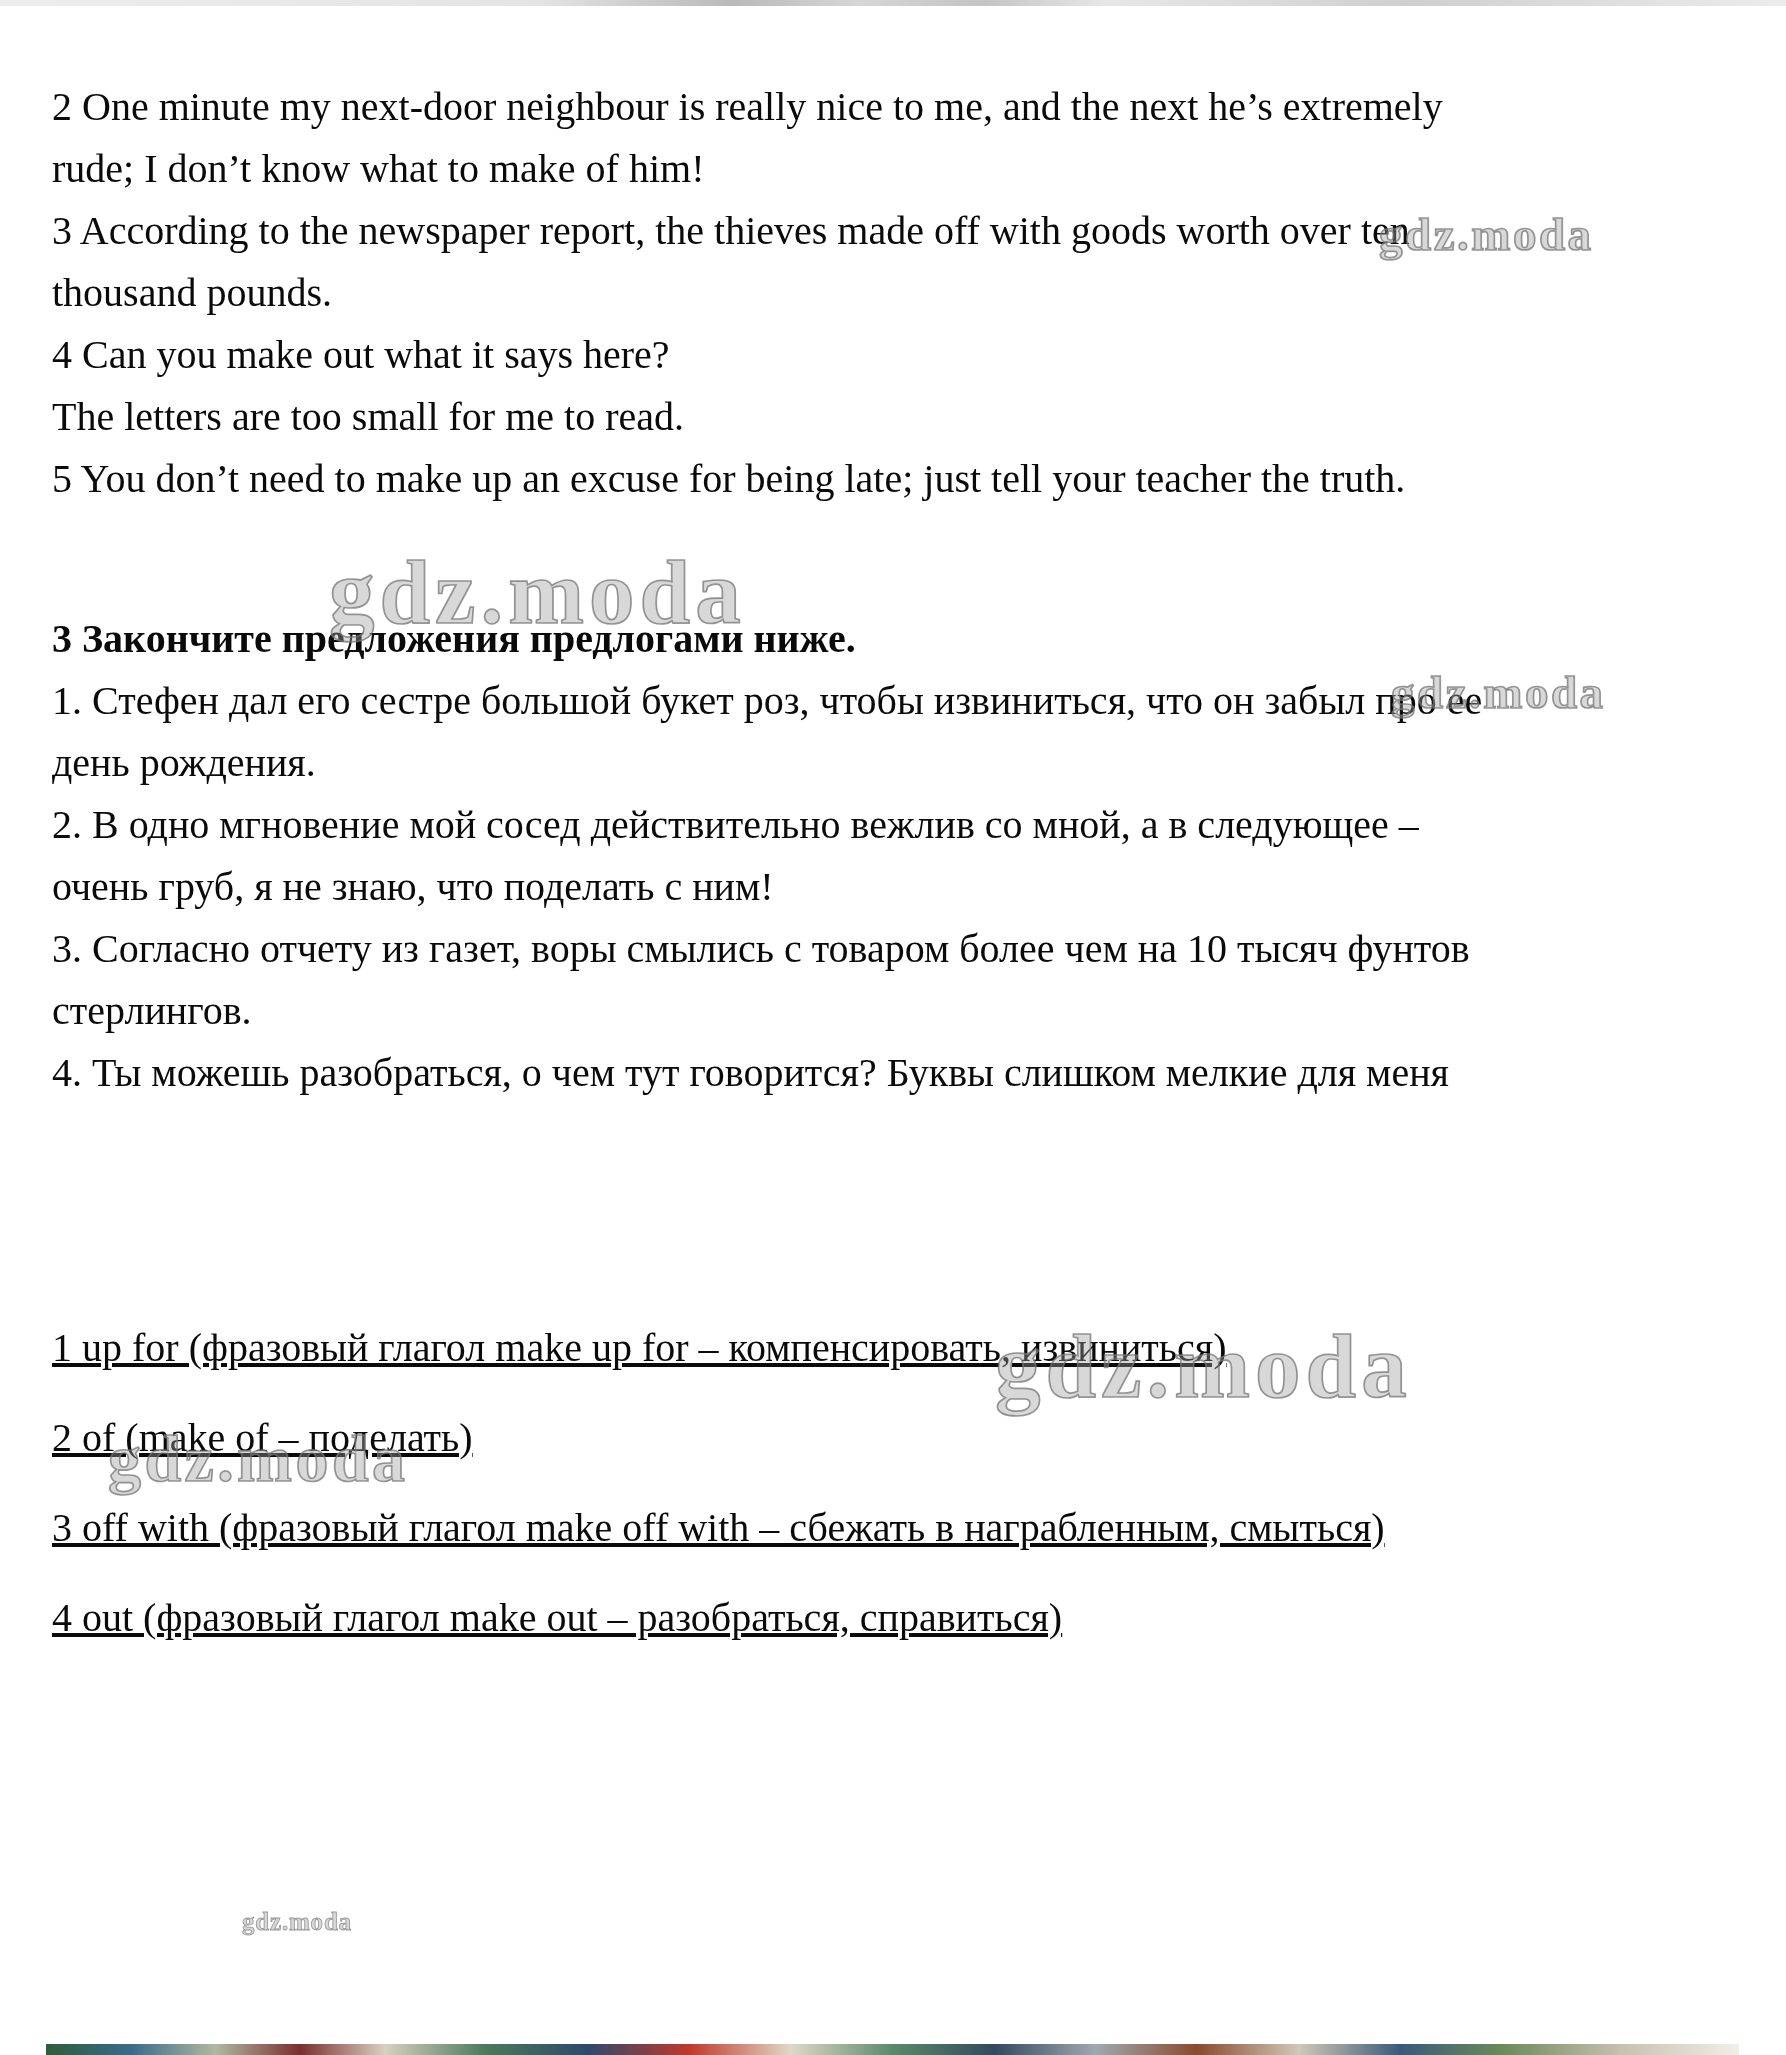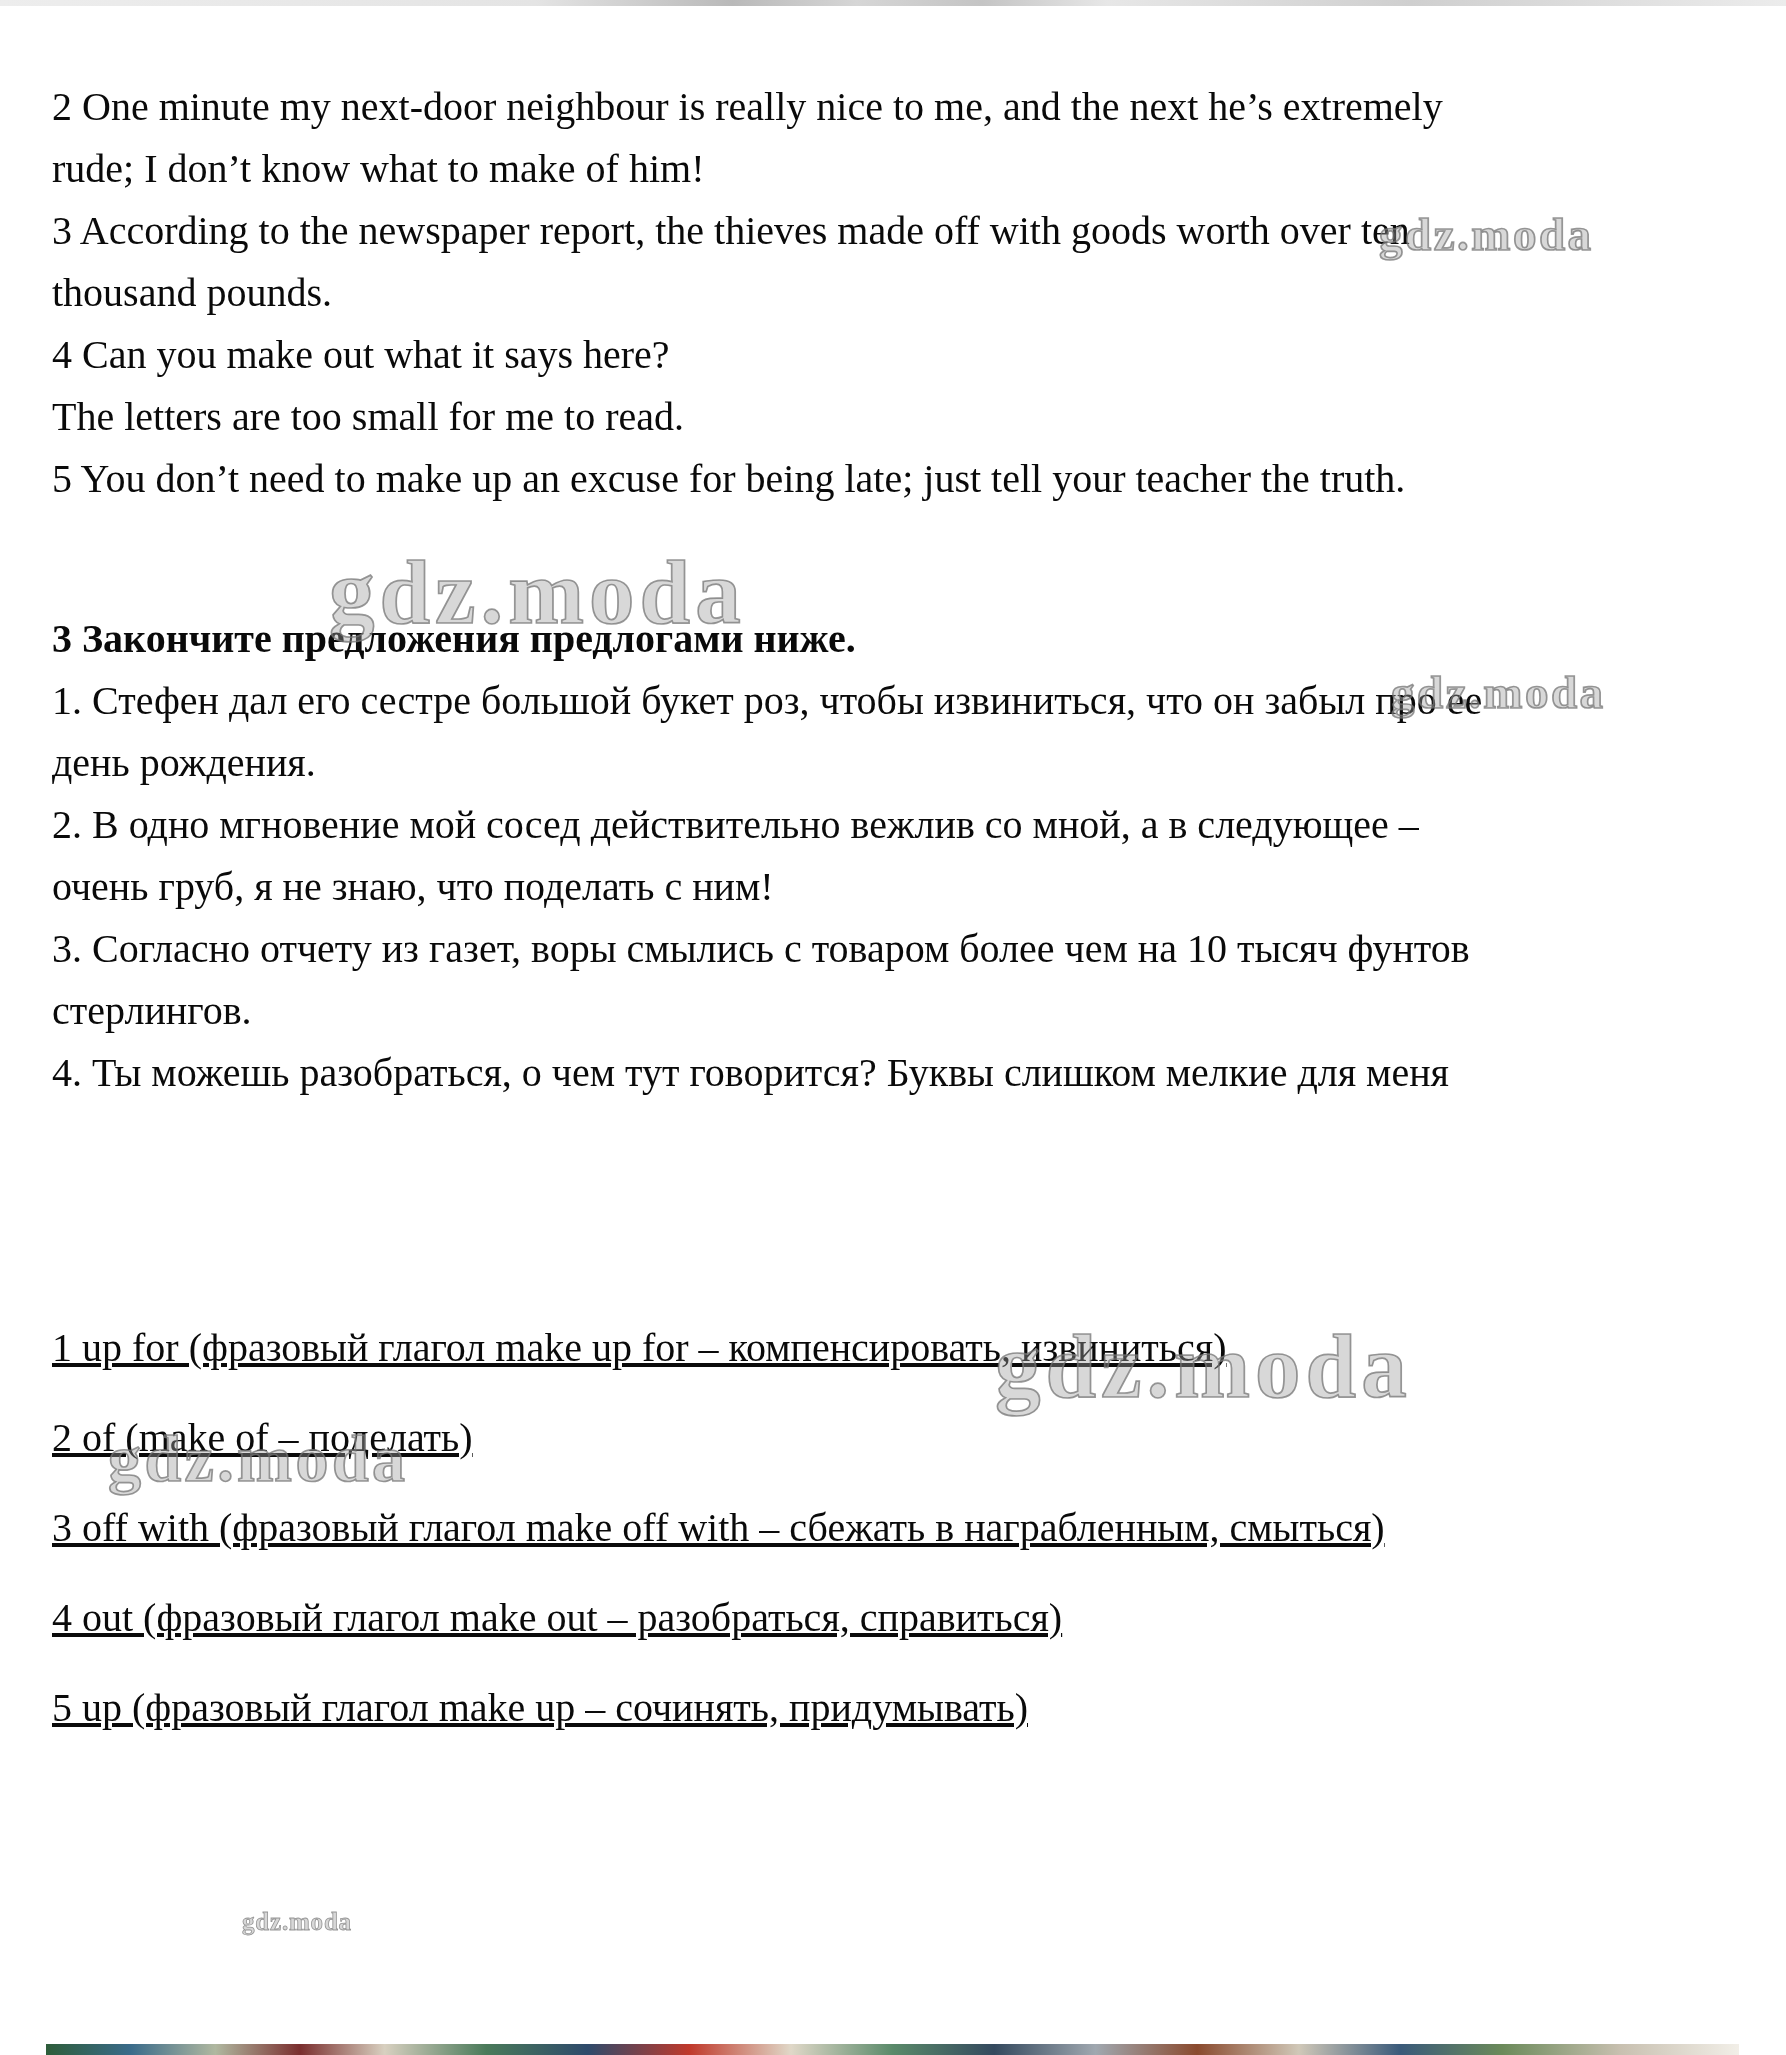--- a/index.html
+++ b/index.html
@@ -84,21 +84,20 @@
       <p>2. В одно мгновение мой сосед действительно вежлив со мной, а в следующее – очень груб, я не знаю, что поделать с ним!</p>
       <p>3. Согласно отчету из газет, воры смылись с товаром более чем на 10 тысяч фунтов стерлингов.</p>
       <p>4. Ты можешь разобраться, о чем тут говорится? Буквы слишком мелкие для меня</p>
     </div>
 
     <div class="answers">
       <p>1 up for (фразовый глагол make up for – компенсировать, извиниться)</p>
       <p>2 of (make of – поделать)</p>
       <p>3 off with (фразовый глагол make off with – сбежать в награбленным, смыться)</p>
       <p>4 out (фразовый глагол make out – разобраться, справиться)</p>
-      <p>5 up (фразовый глагол make up – сочинять, придумывать)</p>
     </div>
 
   </div>
 
   <div class="wm wm-a">gdz.moda</div>
   <div class="wm wm-b">gdz.moda</div>
   <div class="wm wm-c">gdz.moda</div>
   <div class="wm wm-d">gdz.moda</div>
   <div class="wm wm-e">gdz.moda</div>
   <div class="wm wm-f">gdz.moda</div>

